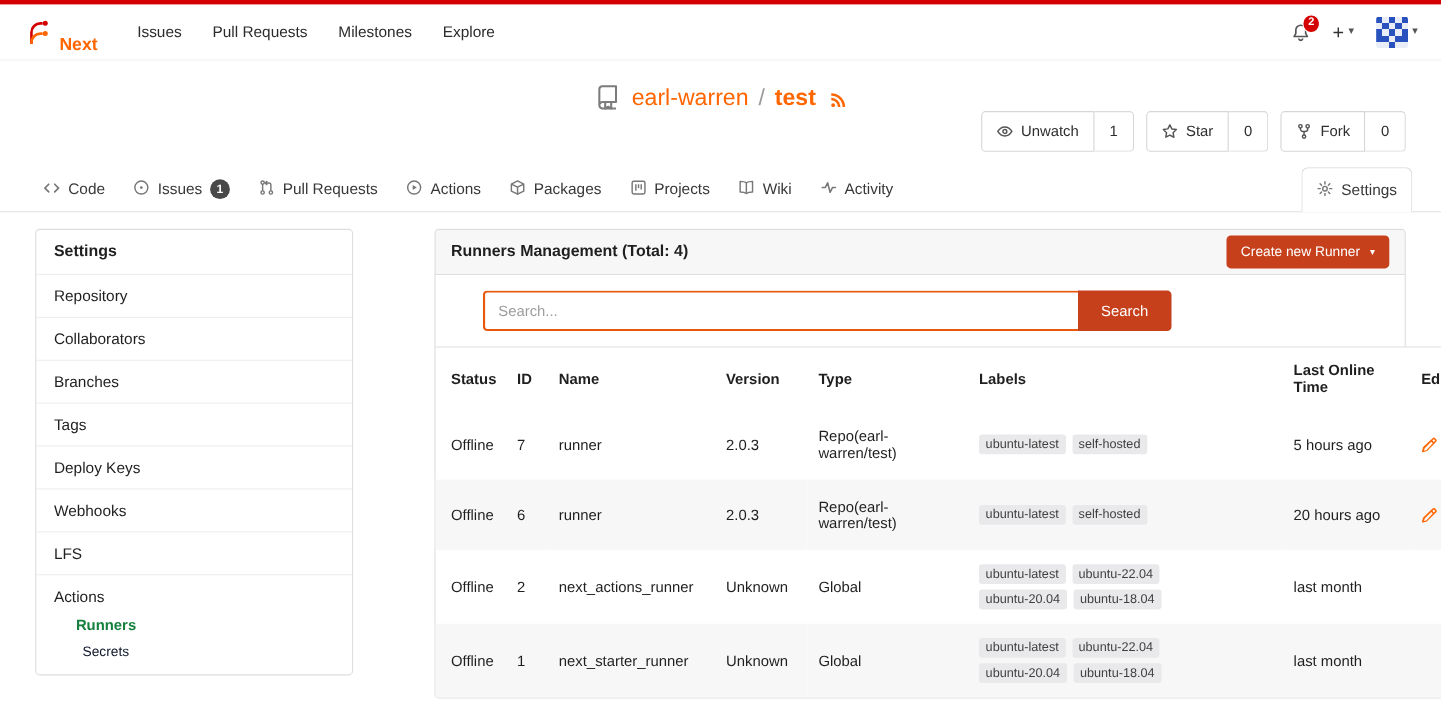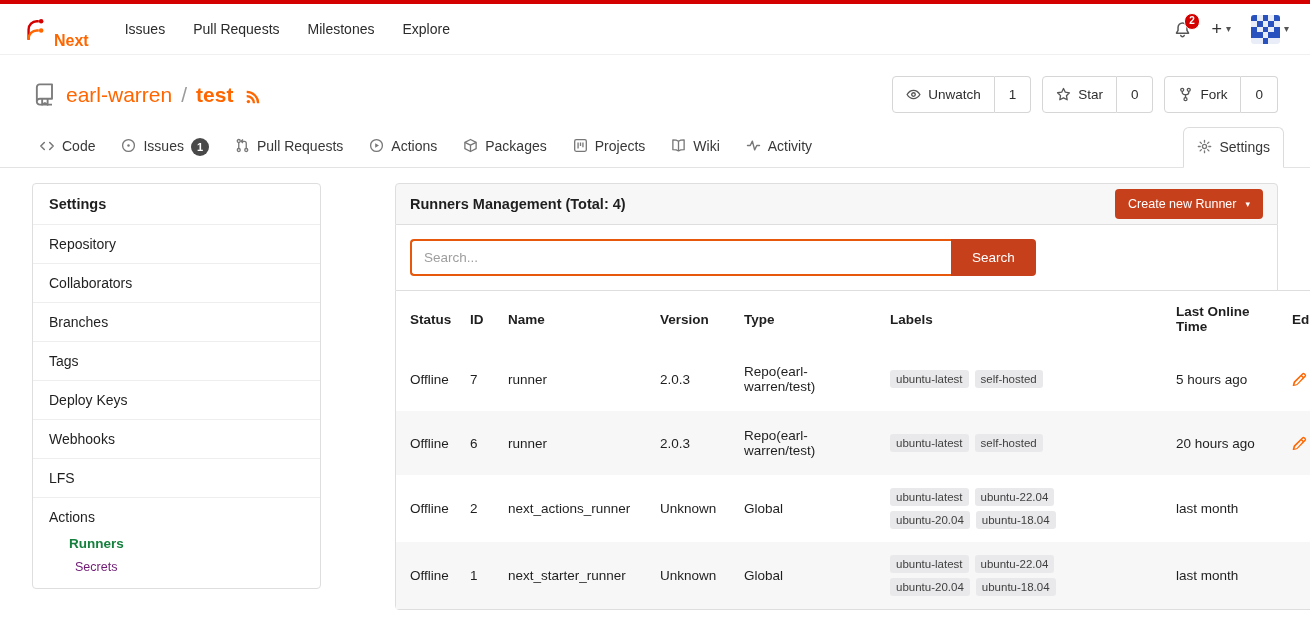--- a/index.html
+++ b/index.html
@@ -18,21 +18,21 @@
   .nav-right { margin-left:auto; display:flex; align-items:center; gap:20px; }
   .bell-wrap { position:relative; }
   .bell-wrap svg { stroke:#555; }
   .notif-badge { position:absolute; top:-8px; right:-9px; background:#d40000; color:#fff; font-size:10px; font-weight:bold; line-height:1; padding:2.5px 4.5px; border-radius:8px; border:1px solid #fff; }
   .menu-item { display:flex; align-items:center; gap:4px; color:#333; }
   .plus-glyph { font-size:18px; line-height:1; color:#333; }
   .caret { font-size:10px; color:#555; line-height:1; }
   .avatar { width:29px; height:29px; border-radius:3px; overflow:hidden; }
 
   
-  .repo-header { display:flex; align-items:center; padding:21px 32px 10px; }
+  .repo-header { display:flex; align-items:center; padding:21px 32px 10px;flex-direction:column; }
   .repo-title { display:flex; align-items:center; gap:9px; font-size:21px; }
   .repo-link { color:#ff6600; }
   .repo-name { color:#ff6600; font-weight:bold; }
   .repo-sep { color:#9b9b9b; }
   .rss-icon { margin-left:3px; margin-top:4px; }
   .repo-actions { margin-left:auto; display:flex; gap:11px; }
   .btn-group { display:flex; font-size:13.5px; }
   .seg-btn { display:flex; align-items:center; gap:7px; background:#fff; border:1px solid #d6d6d6; padding:0 13px; height:37px; border-radius:4px 0 0 4px; color:#2e2e2e; }
   .seg-btn svg { stroke:#555; }
   .seg-count { display:flex; align-items:center; border:1px solid #d6d6d6; border-left:none; padding:0 14px; height:37px; border-radius:0 4px 4px 0; color:#2e2e2e; }
@@ -46,31 +46,31 @@
 
   
   .content { display:flex; align-items:flex-start; gap:27px; padding:15px 32px 0; }
 
   
   .sidebar { width:289px; border:1px solid #dedede; border-radius:4px; font-size:14px; flex:none; background:#fff; }
   .sidebar-header { padding:12px 16px; font-weight:bold; font-size:14.5px; border-bottom:1px solid #eee; }
   .sidebar-item { display:block; padding:11px 16px; border-bottom:1px solid #eee; color:#1f1f1f; }
   .sidebar-actions { padding:11px 16px 14px; }
   .sub-runners { display:block; font-weight:bold; padding:11px 0 0 20px; font-size:13.5px; color:#15803d; }
-  .sub-secrets { display:block; color:#701a75; padding:9px 0 0 26px; font-size:12.5px; }
+  .sub-secrets { display:block; color:#0f172a; padding:9px 0 0 26px; font-size:12.5px; }
 
   
   .main { flex:1; min-width:0;padding-left:47px; }
   .panel-header { display:flex; align-items:center; justify-content:space-between; background:#f7f7f7; border:1px solid #dedede; border-radius:4px 4px 0 0; padding:5px 14px; min-height:41px; }
   .panel-title { font-weight:bold; font-size:14.5px; }
   .create-btn { display:flex; align-items:center; gap:9px; background:#c7401c; color:#fff; border:none; border-radius:4px; padding:0 13px; height:30px; font-size:12.5px; font-family:inherit; cursor:pointer; }
   .create-btn .caret { color:#fff; font-size:9px; }
   .panel-search { border-left:1px solid #dedede; border-right:1px solid #dedede; padding:14px; background:#fff; }
   .search-row { display:flex; }
-  .search-input { width:541px; height:37px; border:2px solid #e8580c; border-right:none; border-radius:4px 0 0 4px; padding:0 12px; font-size:13.5px; font-family:inherit; color:#ef4444; outline:none; }
+  .search-input { width:541px; height:37px; border:2px solid #e8580c; border-right:none; border-radius:4px 0 0 4px; padding:0 12px; font-size:13.5px; font-family:inherit; color:#ef4444; outline:none;margin-left:29px; }
   .search-input::placeholder { color:#9e9e9e; }
   .search-btn { height:37px; padding:0 21px; background:#c7401c; color:#fff; border:none; border-radius:0 4px 4px 0; font-size:13.5px; font-family:inherit; cursor:pointer; }
 
   
   .runner-table { width:100%; border-collapse:separate; border-spacing:0; border:1px solid #dedede; border-radius:0 0 4px 4px; font-size:13.5px; table-layout:fixed; background:#fff; }
   .runner-table th { text-align:left; font-weight:bold; padding:13px 10px; vertical-align:middle; color:#1f1f1f; }
   .runner-table td { padding:13px 10px; vertical-align:middle; height:64px; color:#1f1f1f; }
   .runner-table th:first-child, .runner-table td:first-child { padding-left:14px; }
   .runner-table tr.alt { background:#f7f7f7; }
   .labels-wrap { display:flex; flex-wrap:wrap; gap:5px 6px; max-width:190px; }

